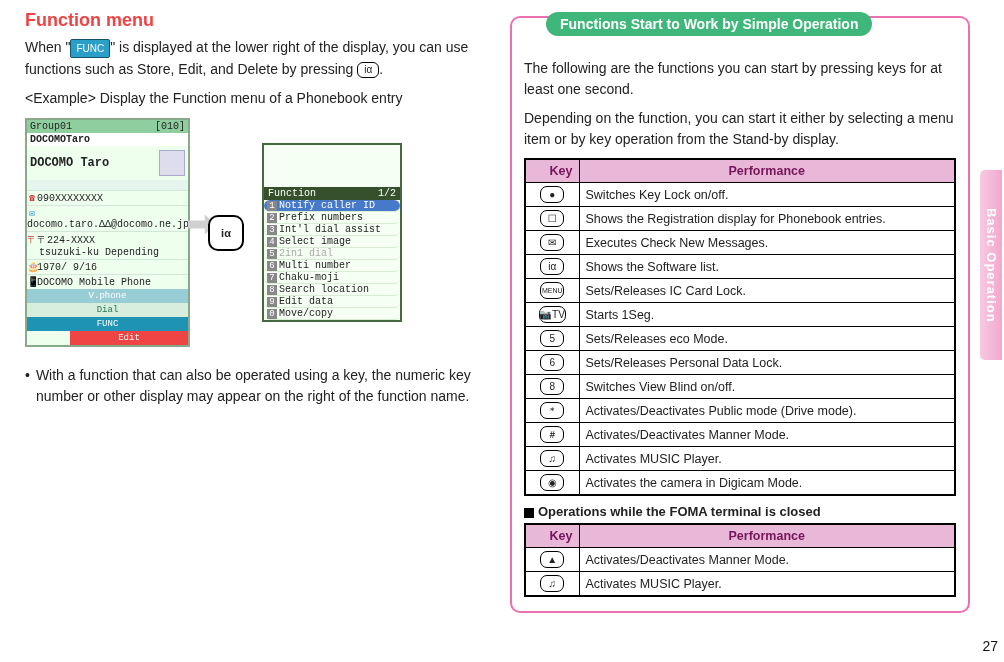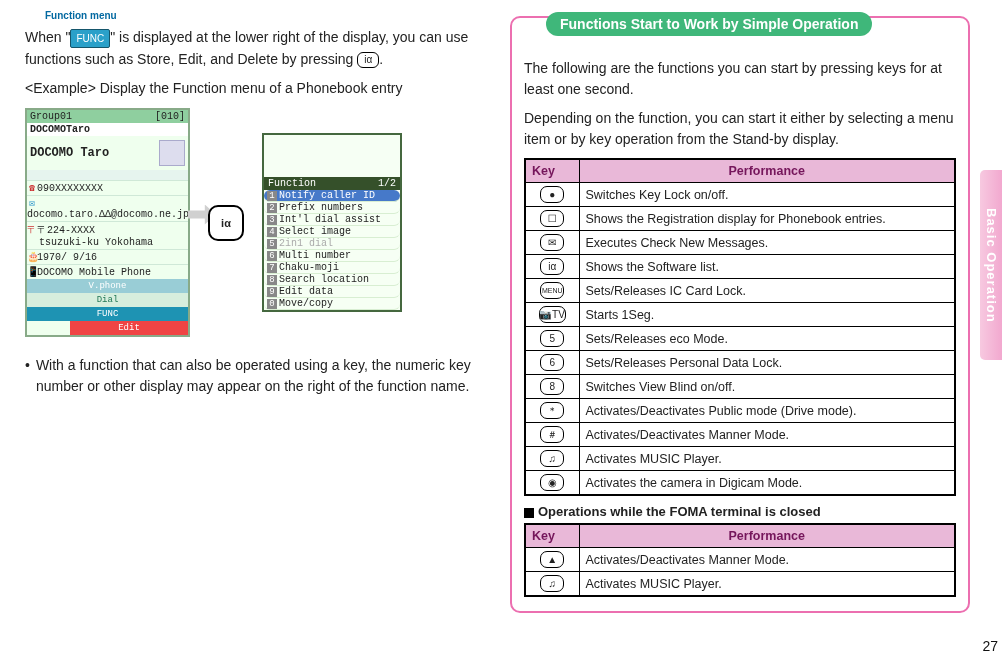--- a/index.html
+++ b/index.html
@@ -46,21 +46,21 @@
     font-size:13px;
     letter-spacing:1px;
   }
   .pagenum {
     position:absolute;
     right:6px;
     bottom:8px;
     font-size:14px;
     color:#111;
   }
-  h3.blue { color:#0369a1; font-size:10px; font-weight:bold; margin-bottom:6px;margin-left:20px;}
+  h3.blue { color:#ef4444; font-size:18px; font-weight:bold; margin-bottom:6px;}
   .col-left p { line-height:1.55; margin-bottom:8px;}
   .func-badge {
     display:inline-block;
     background:#2aa0c9;
     color:#fff;
     font-size:10px;
     padding:1px 5px;
     border-radius:2px;
     vertical-align:middle;
     border:1px solid #15556b;
@@ -136,21 +136,21 @@
   }
   .rbox p{line-height:1.5;margin-bottom:8px;}
   table.keytab{
     width:100%; border-collapse:collapse; font-size:12.5px;
     border:2px solid #000;
   }
   table.keytab th{
     background:#e9b8d8;color:#75165b;font-weight:bold;
     padding:4px 6px;border:1px solid #000;
   }
-  table.keytab th:first-child{width:54px;text-align:left;}
+  table.keytab th:first-child{width:54px;text-align:right;}
   table.keytab td{
     border:1px solid #000;padding:3px 6px;vertical-align:middle;
   }
   table.keytab td:first-child{text-align:center;}
   .kc{
     display:inline-flex;align-items:center;justify-content:center;
     min-width:24px;height:17px;border:1.5px solid #000;border-radius:7px;
     font-size:10px;background:#fff;font-family:Arial;
   }
   .kc.menu{font-size:7px;}
@@ -177,21 +177,21 @@
             <span>[010]</span>
           </div>
         <div class="name">DOCOMOTaro</div>
         <div class="big">
             <span>DOCOMO Taro</span>
             <span class="avatar"></span>
           </div>
         <div class="iconrow"></div>
         <div class="line"><span class="ico" style="color:#c33">☎</span><span>090XXXXXXXX</span></div>
         <div class="line"><span class="ico" style="color:#39c">✉</span><span>docomo.taro.ΔΔ@docomo.ne.jp</span></div>
-        <div class="line"><span class="ico" style="color:#c33">〒</span><span>〒224-XXXX</span><br>&nbsp;&nbsp;<span>tsuzuki-ku Yokohama</span></div>
+        <div class="line"><span class="ico" style="color:#c33">〒</span><span>〒224-XXXX</span><br>&nbsp;&nbsp;<span>tsuzuki-ku Depending</span></div>
         <div class="line"><span class="ico" style="color:#c83">🎂</span><span>1970/ 9/16</span></div>
         <div class="line"><span class="ico" style="color:#3a7">📱</span><span>DOCOMO Mobile Phone</span></div>
         <div class="softkeys">
           <div class="sk-vphone">V.phone</div>
           <div class="sk-dial">Dial</div>
           <div class="sk-func">FUNC</div>
         </div>
         <div class="softkeys">
             <div class="sk-edit" style="flex:0 0 33%">Edit</div>
           </div>

